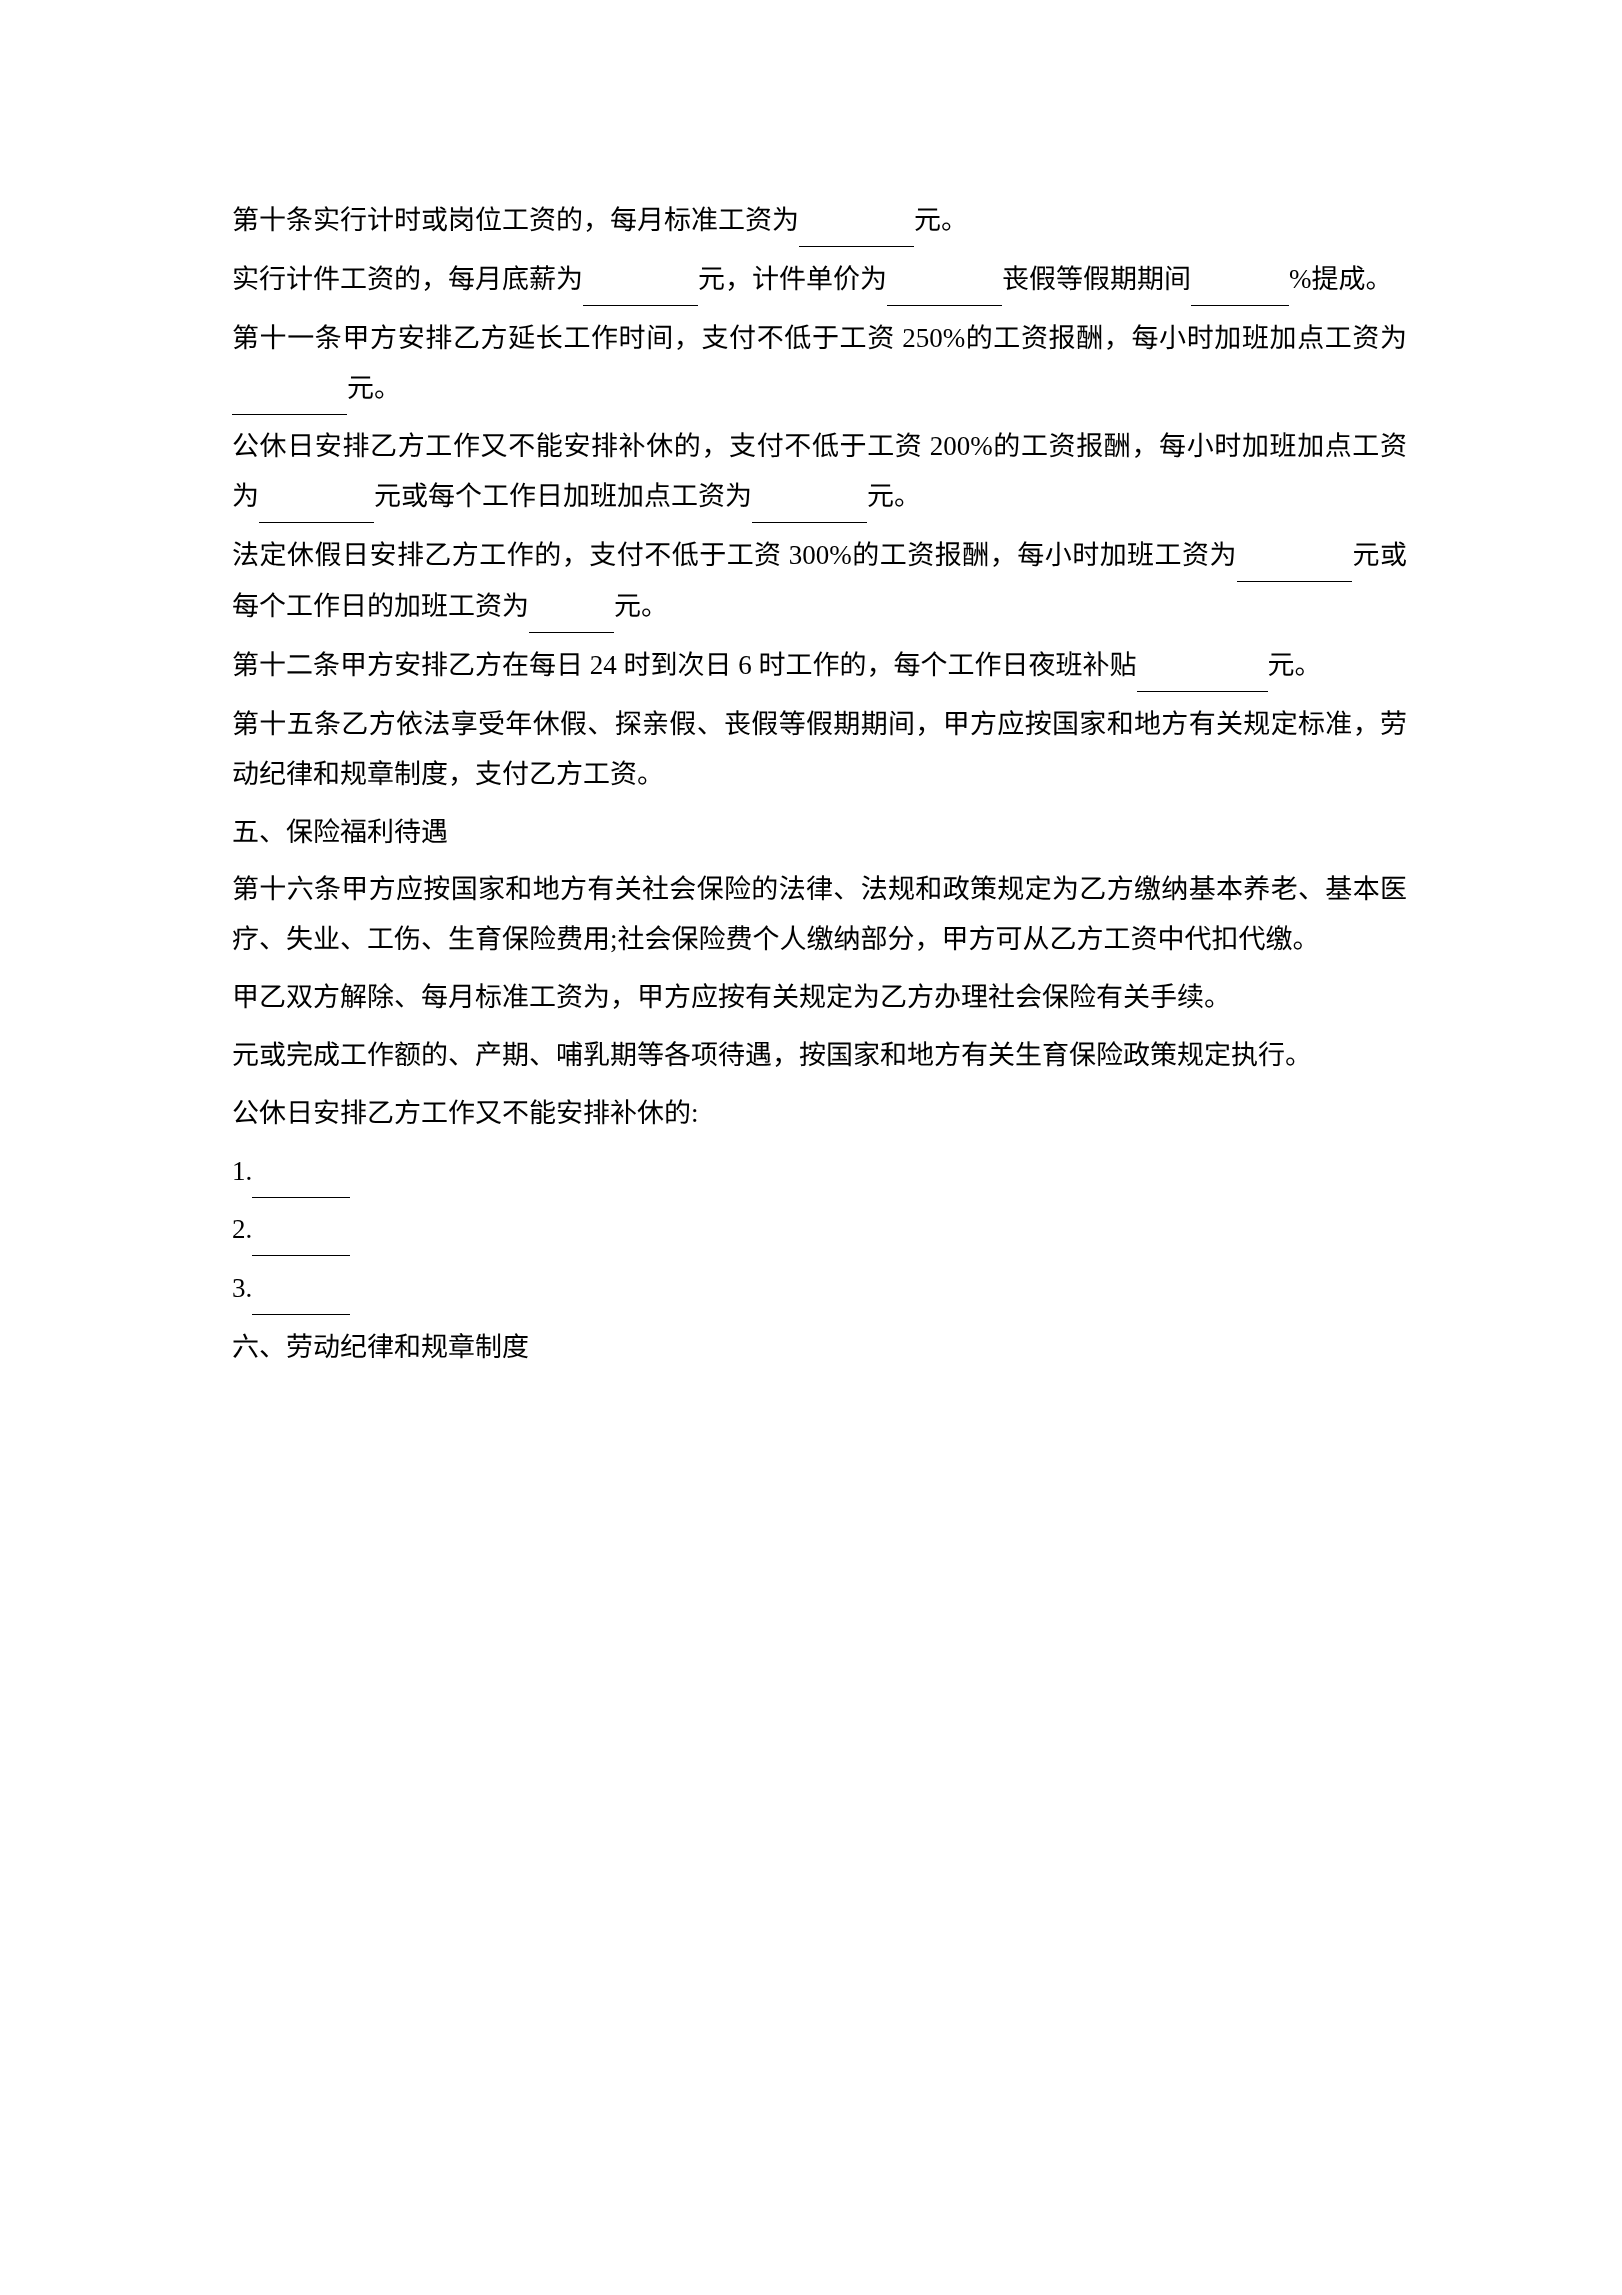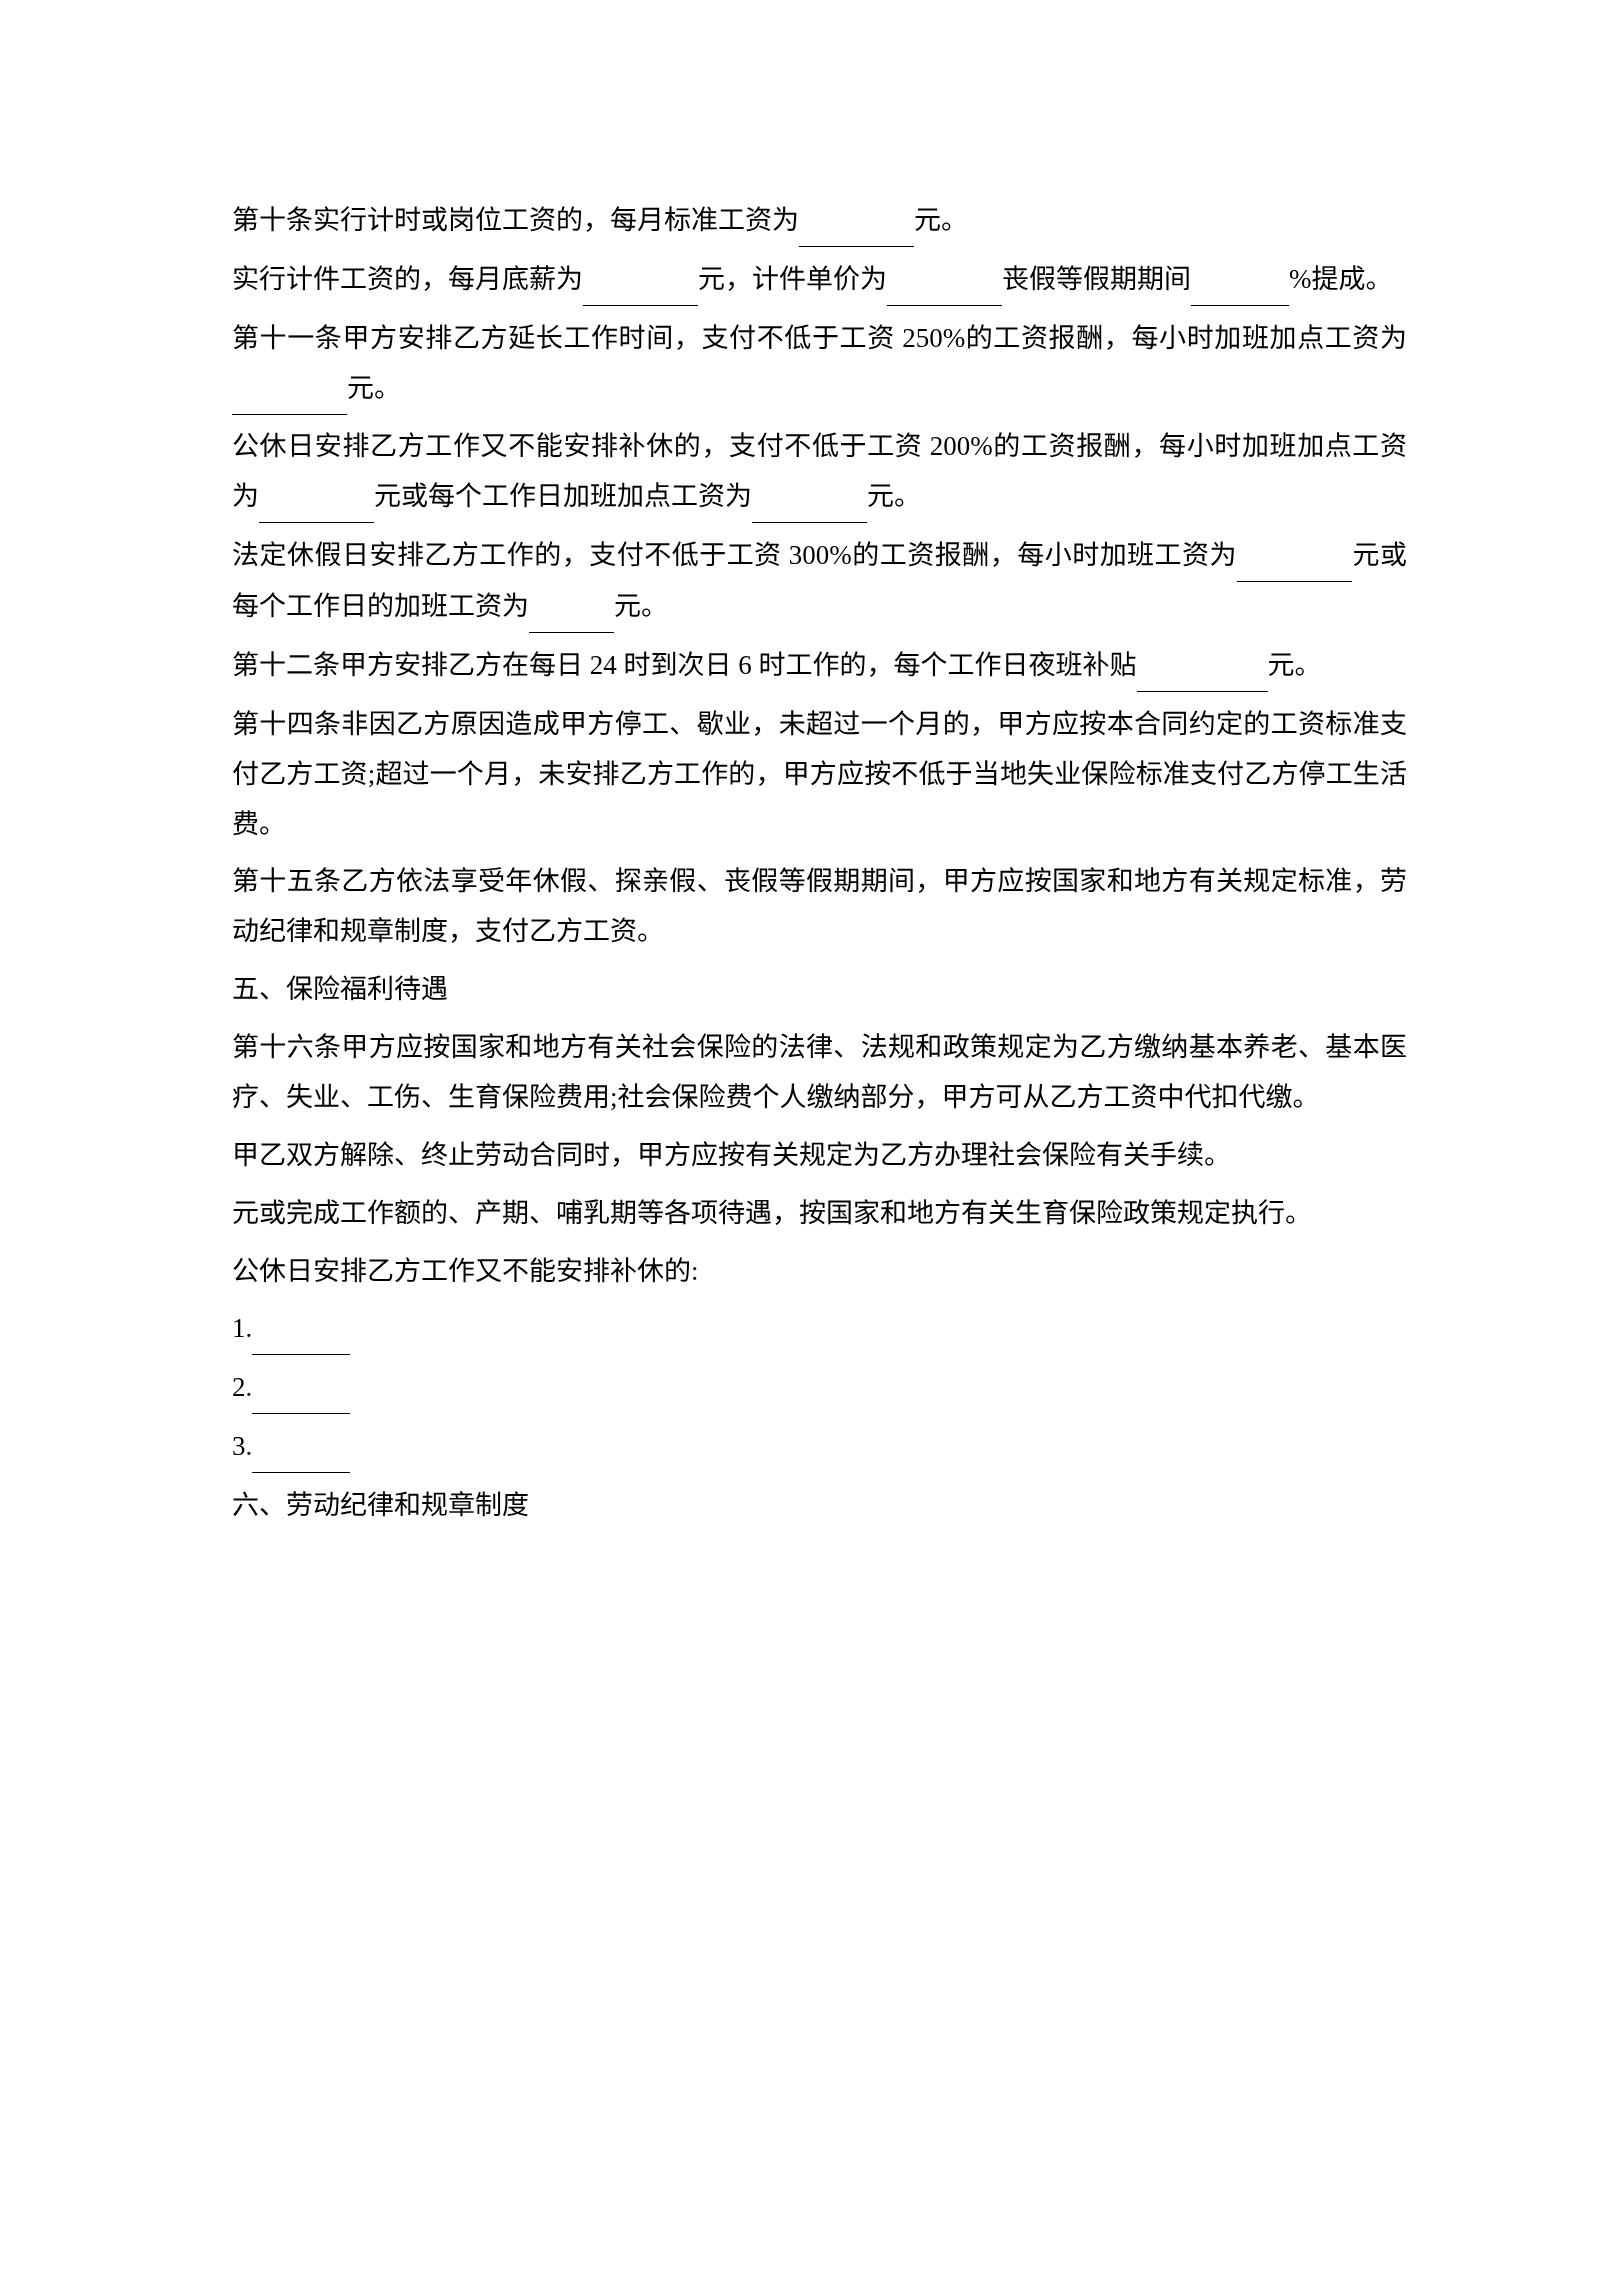--- a/index.html
+++ b/index.html
@@ -40,25 +40,24 @@
 <body>
 
 <div class="page">
   <div class="doc-body" id="doc-body">
       <p class="para"><span>第十条实行计时或岗位工资的，每月标准工资为</span><span class="blank b-md">&nbsp;</span><span>元。</span></p>
       <p class="para"><span>实行计件工资的，每月底薪为</span><span class="blank b-md">&nbsp;</span><span>元，计件单价为</span><span class="blank b-md">&nbsp;</span><span>丧假等假期期间</span><span class="blank b-sm">&nbsp;</span><span>%提成。</span></p>
       <p class="para"><span>第十一条甲方安排乙方延长工作时间，支付不低于工资 250%的工资报酬，每小时加班加点工资为</span><span class="blank b-md">&nbsp;</span><span>元。</span></p>
       <p class="para"><span>公休日安排乙方工作又不能安排补休的，支付不低于工资 200%的工资报酬，每小时加班加点工资为</span><span class="blank b-md">&nbsp;</span><span>元或每个工作日加班加点工资为</span><span class="blank b-md">&nbsp;</span><span>元。</span></p>
       <p class="para"><span>法定休假日安排乙方工作的，支付不低于工资 300%的工资报酬，每小时加班工资为</span><span class="blank b-md">&nbsp;</span><span>元或每个工作日的加班工资为</span><span class="blank b-xs">&nbsp;</span><span>元。</span></p>
       <p class="para"><span>第十二条甲方安排乙方在每日 24 时到次日 6 时工作的，每个工作日夜班补贴</span><span class="blank b-lg">&nbsp;</span><span>元。</span></p>
-      <p class="para"><span>第十四条非因乙方原因造成甲方停工、歇业，未超过一个月的，甲方应按本合同约定的工资标准支付乙方工资;超过一个月，未安排乙方工作的，甲方应按不低于当地失业保险标准支付乙方停工生活费。</span></p>
       <p class="para"><span>第十五条乙方依法享受年休假、探亲假、丧假等假期期间，甲方应按国家和地方有关规定标准，劳动纪律和规章制度，支付乙方工资。</span></p>
       <p class="para"><span>五、保险福利待遇</span></p>
       <p class="para"><span>第十六条甲方应按国家和地方有关社会保险的法律、法规和政策规定为乙方缴纳基本养老、基本医疗、失业、工伤、生育保险费用;社会保险费个人缴纳部分，甲方可从乙方工资中代扣代缴。</span></p>
-      <p class="para"><span>甲乙双方解除、终止劳动合同时，甲方应按有关规定为乙方办理社会保险有关手续。</span></p>
+      <p class="para"><span>甲乙双方解除、每月标准工资为，甲方应按有关规定为乙方办理社会保险有关手续。</span></p>
       <p class="para"><span>元或完成工作额的、产期、哺乳期等各项待遇，按国家和地方有关生育保险政策规定执行。</span></p>
       <p class="para"><span>公休日安排乙方工作又不能安排补休的:</span></p>
       <p class="para"><span>1.</span><span class="blank b-sm">&nbsp;</span></p>
       <p class="para"><span>2.</span><span class="blank b-sm">&nbsp;</span></p>
       <p class="para"><span>3.</span><span class="blank b-sm">&nbsp;</span></p>
       <p class="para"><span>六、劳动纪律和规章制度</span></p>
     </div>
 </div>
 
 

